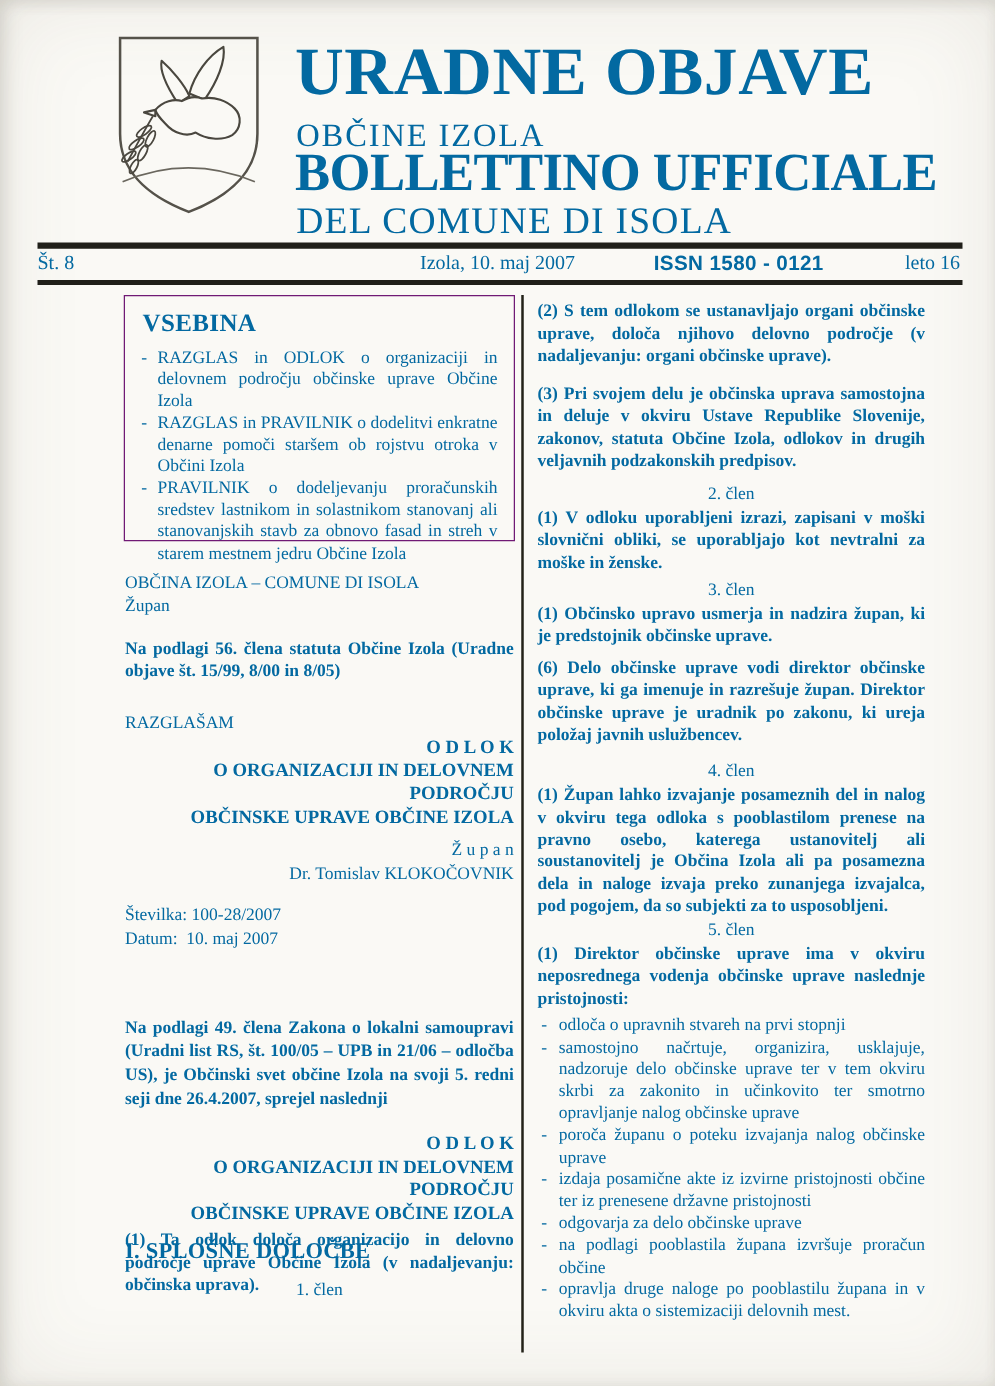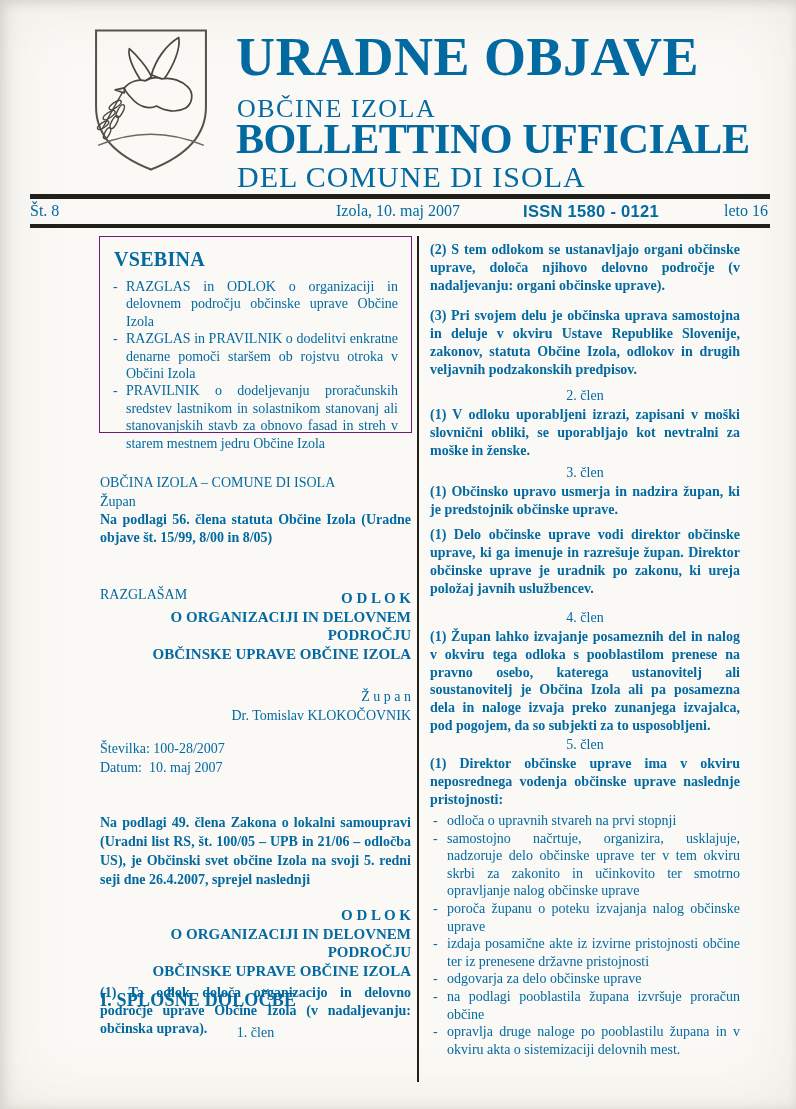--- a/index.html
+++ b/index.html
@@ -36,21 +36,21 @@
              box-sizing:border-box; padding:9px 13px 6px 11px; background:transparent; }
   .toc-title { font-size:20px; font-weight:bold; margin:2px 0 7px 3px; letter-spacing:.3px; }
   .toc-list { margin:0; padding:0; list-style:none; font-size:14px; line-height:17.4px; }
   .toc-list li { position:relative; padding-left:15px; text-align:justify; }
   .toc-list .marker { position:absolute; left:2px; }
 
   
   .lc { left:100px; width:311px; }
   .rc { left:430px; width:310px; }
   .body-text { font-size:14px; line-height:18px; text-align:justify;font-weight:bold; }
-  .lines { font-size:14px; line-height:18.5px;margin-top:16px; }
+  .lines { font-size:14px; line-height:18.5px; }
   .rightal { text-align:right; }
   .decree { font-size:15px; line-height:18.7px; font-weight:bold; text-align:right; }
   .section-head { font-size:18px; font-weight:bold; letter-spacing:.2px; }
   .art-head { font-size:14px; text-align:center; }
   .pre { white-space:pre-wrap; }
 
   .hang-list { margin:0; padding:0; list-style:none; font-size:14px; line-height:17.6px; }
   .hang-list li { position:relative; padding-left:17px; text-align:justify; }
   .hang-list .marker { position:absolute; left:3px; }
 </style>
@@ -147,21 +147,21 @@
   <div class="abs lc body-text" style="top:984px">(1) Ta odlok določa organizacijo in delovno področje uprave Občine Izola (v nadaljevanju: občinska uprava).</div>
 
   <div class="abs rc body-text" style="top:241px">(2) S tem odlokom se ustanavljajo organi občinske uprave, določa njihovo delovno področje (v nadaljevanju: organi občinske uprave).</div>
   <div class="abs rc body-text" style="top:307px">(3) Pri svojem delu je občinska uprava samostojna in deluje v okviru Ustave Republike Slovenije, zakonov, statuta Občine Izola, odlokov in drugih veljavnih podzakonskih predpisov.</div>
 
   <div class="abs rc art-head" style="top:388px">2. člen</div>
   <div class="abs rc body-text" style="top:406px">(1) V odloku uporabljeni izrazi, zapisani v moški slovnični obliki, se uporabljajo kot nevtralni za moške in ženske.</div>
 
   <div class="abs rc art-head" style="top:465px">3. člen</div>
   <div class="abs rc body-text" style="top:483px">(1) Občinsko upravo usmerja in nadzira župan, ki je predstojnik občinske uprave.</div>
-  <div class="abs rc body-text" style="top:526px">(1) Delo občinske uprave vodi direktor občinske uprave, ki ga imenuje in razrešuje župan. Direktor občinske uprave je uradnik po zakonu, ki ureja položaj javnih uslužbencev.</div>
+  <div class="abs rc body-text" style="top:526px">(6) Delo občinske uprave vodi direktor občinske uprave, ki ga imenuje in razrešuje župan. Direktor občinske uprave je uradnik po zakonu, ki ureja položaj javnih uslužbencev.</div>
 
   <div class="abs rc art-head" style="top:610px">4. člen</div>
   <div class="abs rc body-text" style="top:628px; line-height:17.8px">(1) Župan lahko izvajanje posameznih del in nalog v okviru tega odloka s pooblastilom prenese na pravno osebo, katerega ustanovitelj ali soustanovitelj je Občina Izola ali pa posamezna dela in naloge izvaja preko zunanjega izvajalca, pod pogojem, da so subjekti za to usposobljeni.</div>
 
   <div class="abs rc art-head" style="top:737px">5. člen</div>
   <div class="abs rc body-text" style="top:755px">(1) Direktor občinske uprave ima v okviru neposrednega vodenja občinske uprave naslednje pristojnosti:</div>
 
   <ul class="abs rc hang-list" style="top:812px">
     <li><span class="marker">-</span><span>odloča o upravnih stvareh na prvi stopnji</span></li>
     <li><span class="marker">-</span><span>samostojno načrtuje, organizira, usklajuje, nadzoruje delo občinske uprave ter v tem okviru skrbi za zakonito in učinkovito ter smotrno opravljanje nalog občinske uprave</span></li>

